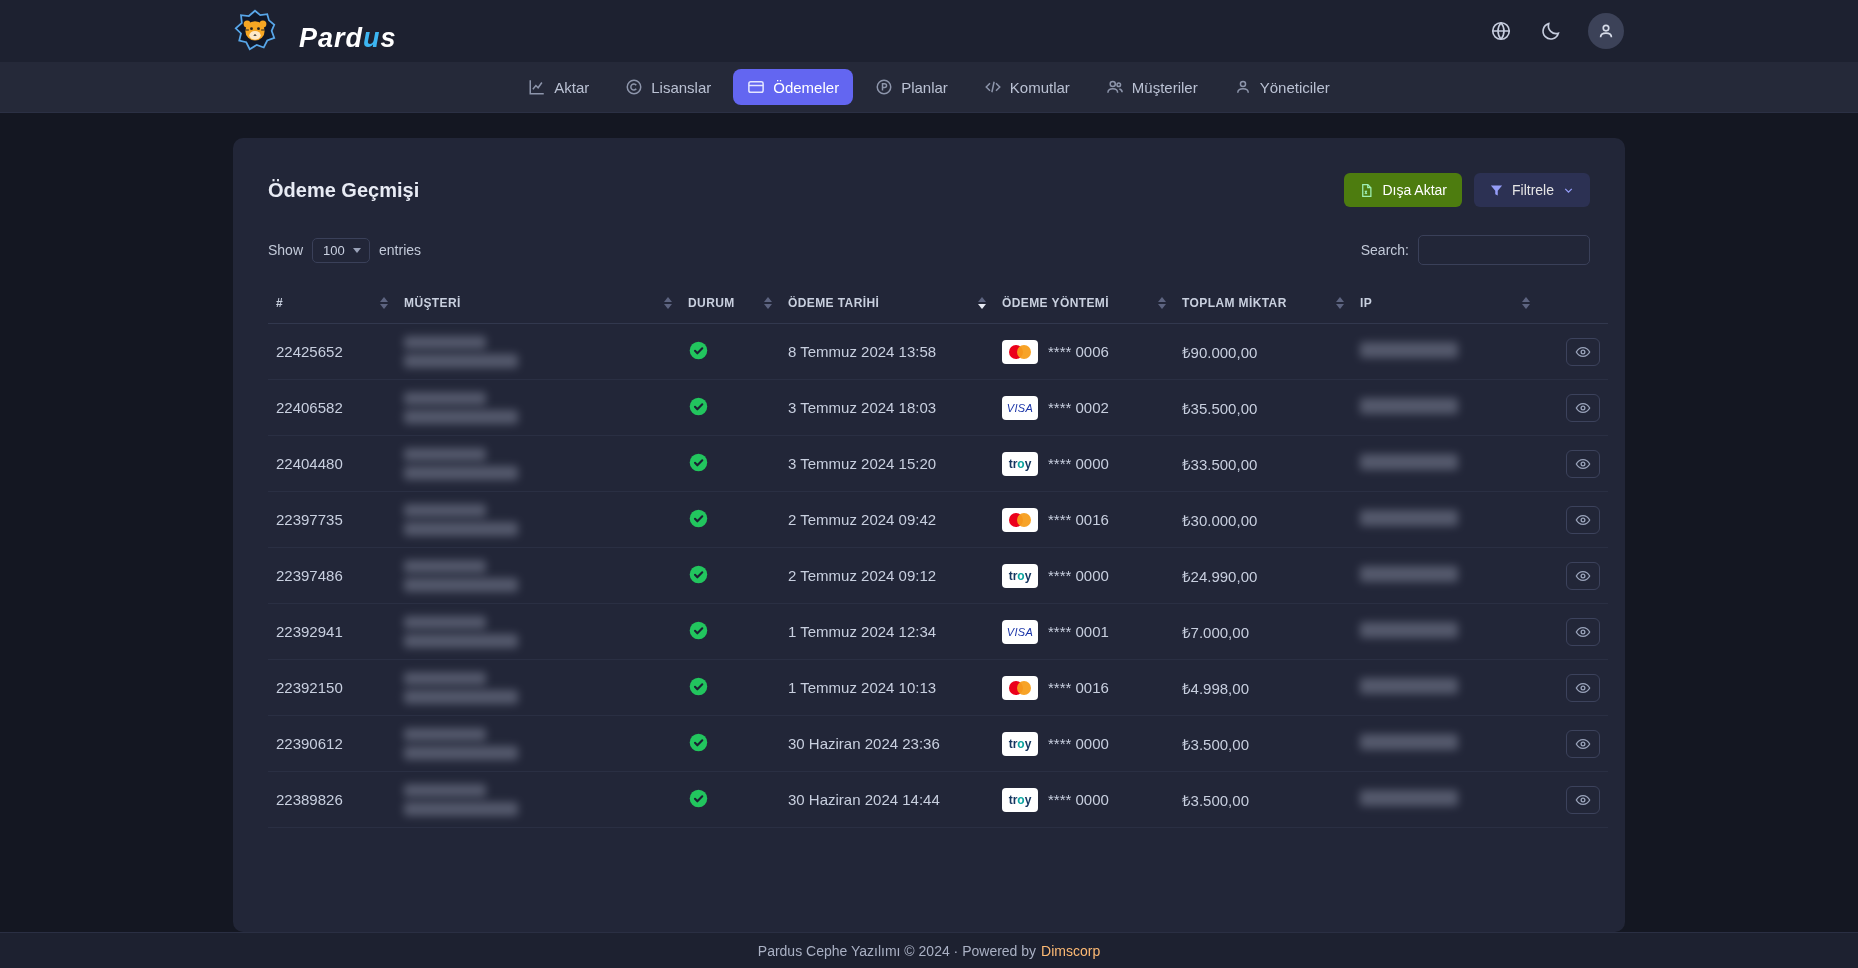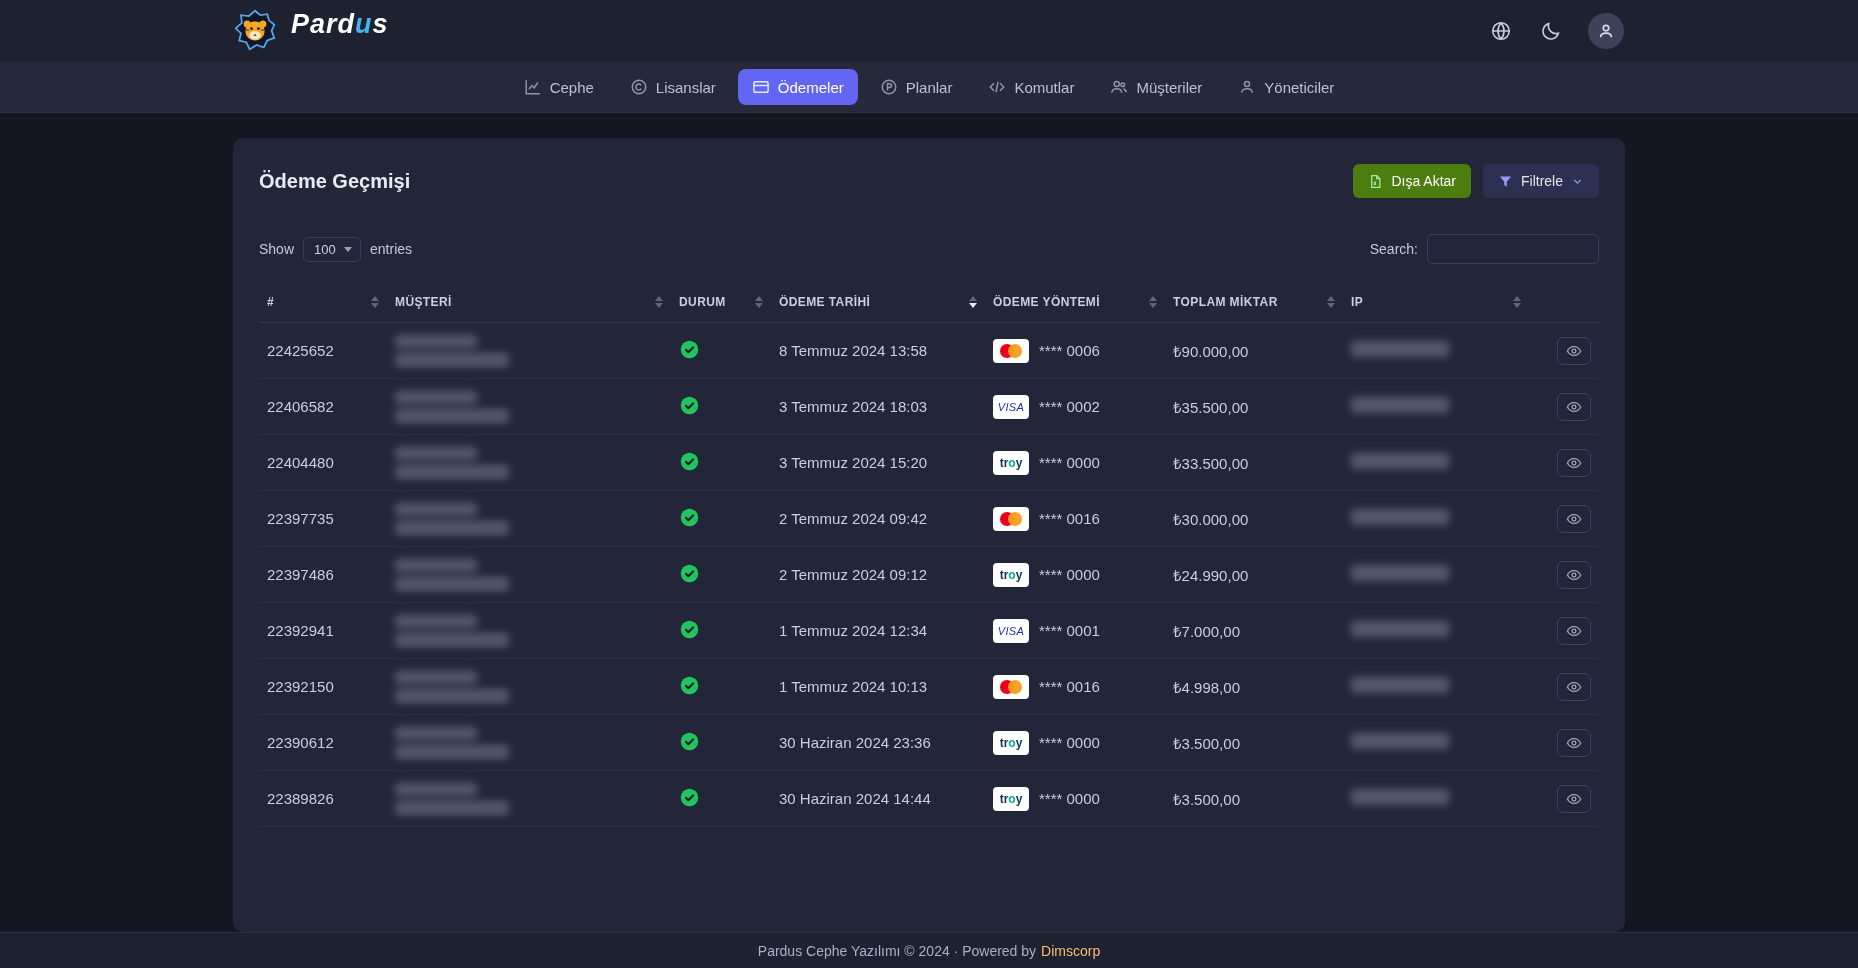--- a/index.html
+++ b/index.html
@@ -2,48 +2,48 @@
 <html><head>
 <meta charset="utf-8">
 <style>
   *{box-sizing:border-box;margin:0;padding:0}
   html,body{width:1858px;height:968px}
   body{background:#141722;font-family:"Liberation Sans",sans-serif;color:#cdd3e1;overflow:hidden}
   .page{display:flex;flex-direction:column;height:100%}
 
   
   .topbar{height:62px;background:#1d2130;display:flex;align-items:center;justify-content:space-between;padding:0 234px;flex:none}
-  .brand{display:flex;align-items:flex-start;gap:15px;cursor:pointer;background:none;border:none}
+  .brand{display:flex;align-items:flex-end;gap:23px;cursor:pointer;background:none;border:none}
   .brand-text{font-size:27px;font-weight:bold;font-style:italic;color:#fff;letter-spacing:1px;font-family:"Liberation Sans",sans-serif}
   .brand-text .accent{color:#3db6f2}
   .topbar-right{display:flex;align-items:center;gap:24px}
   .icon-btn{background:none;border:none;color:#c6cdde;cursor:pointer;display:flex;align-items:center;padding:2px}
   .avatar{width:36px;height:36px;border-radius:50%;background:#3c4258;display:flex;align-items:center;justify-content:center;color:#d6dbe8;border:none;cursor:pointer}
 
   
   .navbar{height:50px;background:#252939;display:flex;align-items:center;justify-content:center;gap:8px;flex:none;box-shadow:0 1px 0 #2b3044}
   .nav-item{display:flex;align-items:center;gap:8px;background:none;border:none;color:#bac1d3;font-size:15px;padding:9px 14px;border-radius:8px;cursor:pointer;font-family:inherit}
   .nav-item .nav-icon{color:#8d95ab;display:flex}
   .nav-item.active{background:#6366f1;color:#ffffff}
   .nav-item.active .nav-icon{color:#e4e6ff}
 
   
   main{flex:1;overflow:hidden}
-  .card{width:1392px;margin:26px auto 0;background:#222638;border-radius:10px;padding:26px;min-height:calc(100% - 26px)}
+  .card{width:1392px;margin:26px auto 0;background:#222638;border-radius:10px;padding:35px;min-height:calc(100% - 26px)}
   .card-head{display:flex;align-items:center;justify-content:space-between}
   .card-title{font-size:20px;color:#e8ebf4;font-weight:600}
   .head-actions{display:flex;gap:12px}
   .btn{display:flex;align-items:center;gap:8px;border:none;border-radius:6px;padding:9px 15px;font-size:14px;cursor:pointer;font-family:inherit}
   .btn-export{background:#4d7c0f;color:#fff}
   .btn-export .bicon{color:#9ff0b5;display:flex}
   .btn-filter{background:#2c3153;color:#e5e5e5}
   .btn-filter .bicon{color:#959df8;display:flex}
 
   
-  .controls{display:flex;justify-content:space-between;align-items:center;margin-top:36px}
+  .controls{display:flex;justify-content:space-between;align-items:center;margin-top:28px}
   .show-group,.search-group{display:flex;align-items:center;gap:9px;font-size:14px;color:#c3cad9}
   .select-wrap{position:relative}
   .page-select{appearance:none;-webkit-appearance:none;background:#222638;border:1px solid #3a4059;color:#c9d0e0;border-radius:5px;font-size:13px;padding:4px 24px 4px 10px;font-family:inherit;cursor:pointer}
   .select-wrap::after{content:"";position:absolute;right:9px;top:50%;margin-top:-2px;border-left:4px solid transparent;border-right:4px solid transparent;border-top:5px solid #9aa2b8;pointer-events:none}
   .search-input{width:172px;height:30px;background:transparent;border:1px solid #3a4059;border-radius:5px;color:#e2e6f0;padding:0 10px;font-family:inherit;font-size:14px;cursor:text}
 
   
   table{width:100%;border-collapse:collapse;margin-top:18px;table-layout:fixed}
   thead th{font-size:12px;font-weight:bold;color:#c9d0df;text-align:left;padding:13px 8px;border-bottom:1px solid #32384e;letter-spacing:.4px;cursor:pointer}
   .th-wrap{display:flex;align-items:center;justify-content:space-between}
@@ -116,21 +116,21 @@
   </header>
 
   <nav class="navbar">
       <button class="nav-item">
         <span class="nav-icon">
           <svg viewBox="0 0 24 24" width="18" height="18" fill="none" stroke="currentColor" stroke-width="2">
             <path d="M3 3v18h18"></path>
             <path d="M6.5 15l4-5 3 3 5-7"></path>
           </svg>
         </span>
-        <span>Cephe</span>
+        <span>Aktar</span>
       </button>
       <button class="nav-item">
         <span class="nav-icon">
           <svg viewBox="0 0 24 24" width="18" height="18" fill="none" stroke="currentColor" stroke-width="2">
             <circle cx="12" cy="12" r="9"></circle>
             <path d="M15 9.6a4 4 0 1 0 0 4.8"></path>
           </svg>
         </span>
         <span>Lisanslar</span>
       </button>

